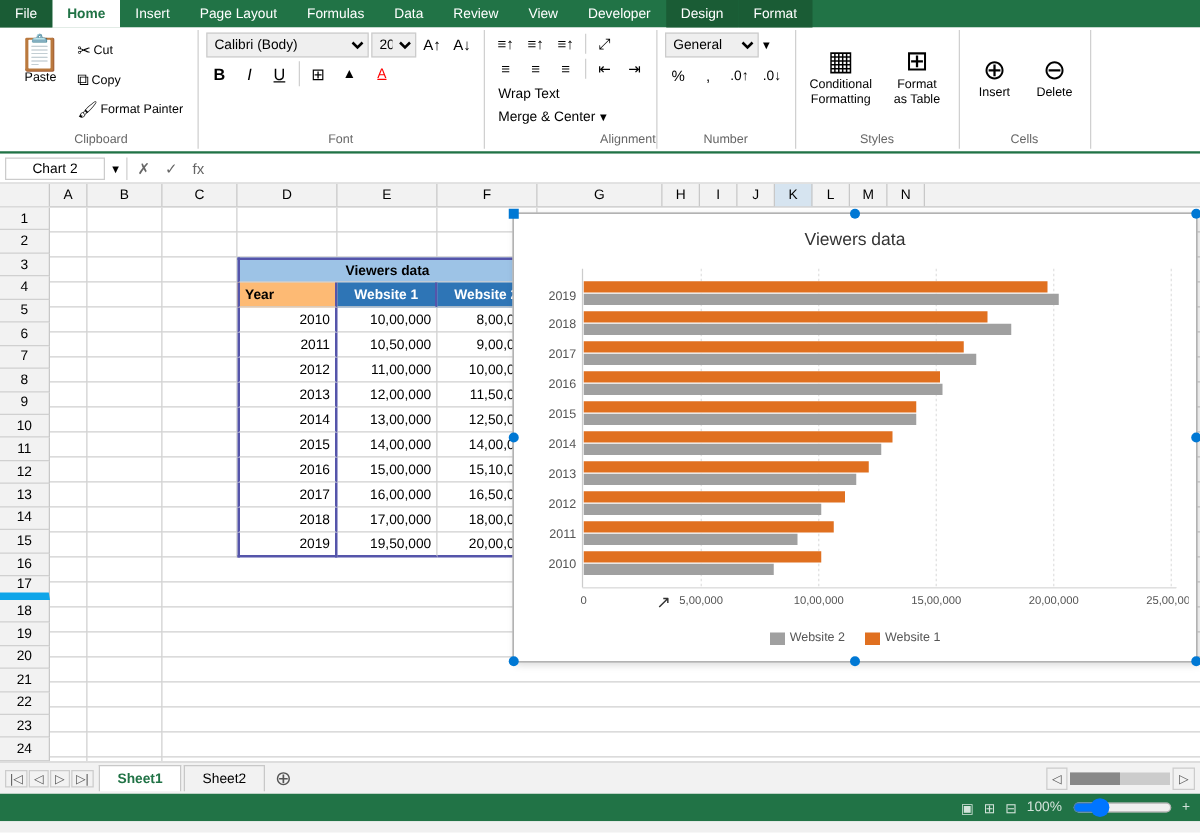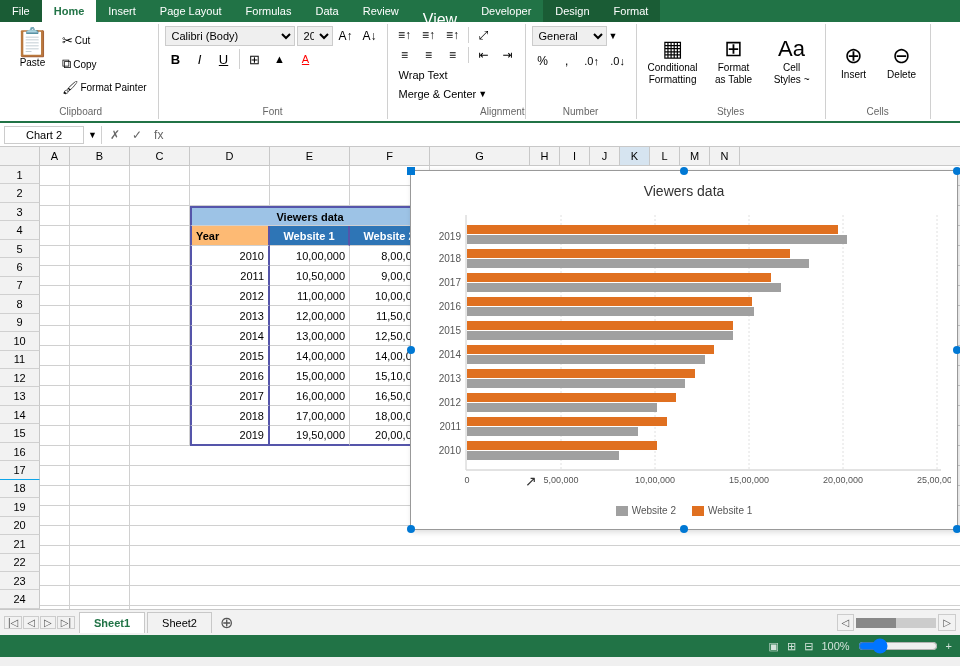--- a/index.html
+++ b/index.html
@@ -12,21 +12,21 @@
 <body>
 
 <div class="ribbon-tabs">
   <div style="background:#1a5c35;color:white;padding:4px 12px;font-size:11px;cursor:pointer;display:flex;align-items:center;">File</div>
   <div style="background:white;color:#217346;padding:4px 12px;font-size:11px;cursor:pointer;display:flex;align-items:center;font-weight:bold;">Home</div>
   <div style="color:white;padding:4px 12px;font-size:11px;cursor:pointer;display:flex;align-items:center;">Insert</div>
   <div style="color:white;padding:4px 12px;font-size:11px;cursor:pointer;display:flex;align-items:center;">Page Layout</div>
   <div style="color:white;padding:4px 12px;font-size:11px;cursor:pointer;display:flex;align-items:center;">Formulas</div>
   <div style="color:white;padding:4px 12px;font-size:11px;cursor:pointer;display:flex;align-items:center;">Data</div>
   <div style="color:white;padding:4px 12px;font-size:11px;cursor:pointer;display:flex;align-items:center;">Review</div>
-  <div style="color:white;padding:20px 12px;font-size:16px;cursor:pointer;display:flex;align-items:center;">View</div>
+  <div style="color:white;padding:2px 12px;font-size:11px;cursor:pointer;display:flex;align-items:center;">View</div>
   <div style="color:white;padding:4px 12px;font-size:11px;cursor:pointer;display:flex;align-items:center;">Developer</div>
   <div style="background:#1a5c35;color:white;padding:4px 12px;font-size:11px;cursor:pointer;display:flex;align-items:center;">Design</div>
   <div style="background:#1a5c35;color:white;padding:4px 12px;font-size:11px;cursor:pointer;display:flex;align-items:center;">Format</div>
 </div>
 
 <div style="background:white;border-bottom:2px solid #217346;padding:2px 4px;display:flex;align-items:stretch;min-height:90px;">
 
   <div style="display:flex;flex-direction:column;border-right:1px solid #d0d0d0;padding:2px 6px 16px 6px;position:relative;min-width:60px;align-items:flex-start;">
     <div style="display:flex;gap:2px;align-items:flex-start;margin-bottom:2px;">
       <div style="display:flex;flex-direction:column;align-items:center;padding:2px 4px;cursor:pointer;border:1px solid transparent;border-radius:2px;min-width:36px;">
@@ -118,24 +118,20 @@
 
   <div style="display:flex;flex-direction:column;border-right:1px solid #d0d0d0;padding:2px 6px 16px 6px;position:relative;">
     <div style="display:flex;gap:4px;height:70px;align-items:center;">
       <div style="display:flex;flex-direction:column;align-items:center;padding:2px 4px;cursor:pointer;border:1px solid transparent;border-radius:2px;width:60px;">
         <span style="font-size:22px;">▦</span>
         <span style="font-size:10px;text-align:center;line-height:1.2;">Conditional Formatting</span>
       </div>
       <div style="display:flex;flex-direction:column;align-items:center;padding:2px 4px;cursor:pointer;border:1px solid transparent;border-radius:2px;width:54px;">
         <span style="font-size:22px;">⊞</span>
         <span style="font-size:10px;text-align:center;line-height:1.2;">Format as Table</span>
-      </div>
-      <div style="display:flex;flex-direction:column;align-items:center;padding:2px 4px;cursor:pointer;border:1px solid transparent;border-radius:2px;width:54px;">
-        <span style="font-size:22px;">Aa</span>
-        <span style="font-size:10px;text-align:center;line-height:1.2;">Cell Styles ~</span>
       </div>
     </div>
     <span style="font-size:10px;color:#666;position:absolute;bottom:2px;left:0;right:0;text-align:center;">Styles</span>
   </div>
 
   <div style="display:flex;flex-direction:column;border-right:1px solid #d0d0d0;padding:2px 6px 16px 6px;position:relative;">
     <div style="display:flex;gap:4px;height:70px;align-items:center;">
       <div style="display:flex;flex-direction:column;align-items:center;padding:2px 4px;cursor:pointer;border:1px solid transparent;border-radius:2px;width:44px;">
         <span style="font-size:22px;">⊕</span>
         <span style="font-size:10px;text-align:center;">Insert</span>
@@ -192,21 +188,21 @@
       <div style="height:20px;border-bottom:1px solid #d0d0d0;border-right:1px solid #c8c8c8;display:flex;align-items:center;justify-content:center;font-size:11px;">7</div>
       <div style="height:20px;border-bottom:1px solid #d0d0d0;border-right:1px solid #c8c8c8;display:flex;align-items:center;justify-content:center;font-size:11px;">8</div>
       <div style="height:20px;border-bottom:1px solid #d0d0d0;border-right:1px solid #c8c8c8;display:flex;align-items:center;justify-content:center;font-size:11px;">9</div>
       <div style="height:20px;border-bottom:1px solid #d0d0d0;border-right:1px solid #c8c8c8;display:flex;align-items:center;justify-content:center;font-size:11px;">10</div>
       <div style="height:20px;border-bottom:1px solid #d0d0d0;border-right:1px solid #c8c8c8;display:flex;align-items:center;justify-content:center;font-size:11px;">11</div>
       <div style="height:20px;border-bottom:1px solid #d0d0d0;border-right:1px solid #c8c8c8;display:flex;align-items:center;justify-content:center;font-size:11px;">12</div>
       <div style="height:20px;border-bottom:1px solid #d0d0d0;border-right:1px solid #c8c8c8;display:flex;align-items:center;justify-content:center;font-size:11px;">13</div>
       <div style="height:20px;border-bottom:1px solid #d0d0d0;border-right:1px solid #c8c8c8;display:flex;align-items:center;justify-content:center;font-size:11px;">14</div>
       <div style="height:20px;border-bottom:1px solid #d0d0d0;border-right:1px solid #c8c8c8;display:flex;align-items:center;justify-content:center;font-size:11px;">15</div>
       <div style="height:20px;border-bottom:1px solid #d0d0d0;border-right:1px solid #c8c8c8;display:flex;align-items:center;justify-content:center;font-size:11px;">16</div>
-      <div style="height:20px;border-bottom:1px solid #0ea5e9;border-right:1px solid #c8c8c8;display:flex;align-items:center;justify-content:center;font-size:11px;text-align:right;">17</div>
+      <div style="height:20px;border-bottom:6px solid #0ea5e9;border-right:1px solid #c8c8c8;display:flex;align-items:center;justify-content:center;font-size:11px;text-align:right;">17</div>
       <div style="height:20px;border-bottom:1px solid #d0d0d0;border-right:1px solid #c8c8c8;display:flex;align-items:center;justify-content:center;font-size:11px;">18</div>
       <div style="height:20px;border-bottom:1px solid #d0d0d0;border-right:1px solid #c8c8c8;display:flex;align-items:center;justify-content:center;font-size:11px;">19</div>
       <div style="height:20px;border-bottom:1px solid #d0d0d0;border-right:1px solid #c8c8c8;display:flex;align-items:center;justify-content:center;font-size:11px;">20</div>
       <div style="height:20px;border-bottom:1px solid #d0d0d0;border-right:1px solid #c8c8c8;display:flex;align-items:center;justify-content:center;font-size:11px;">21</div>
       <div style="height:20px;border-bottom:1px solid #d0d0d0;border-right:1px solid #c8c8c8;display:flex;align-items:center;justify-content:center;font-size:11px;">22</div>
       <div style="height:20px;border-bottom:1px solid #d0d0d0;border-right:1px solid #c8c8c8;display:flex;align-items:center;justify-content:center;font-size:11px;">23</div>
       <div style="height:20px;border-bottom:1px solid #d0d0d0;border-right:1px solid #c8c8c8;display:flex;align-items:center;justify-content:center;font-size:11px;">24</div>
     </div>
 
     <div style="flex:1;position:relative;overflow:hidden;">

